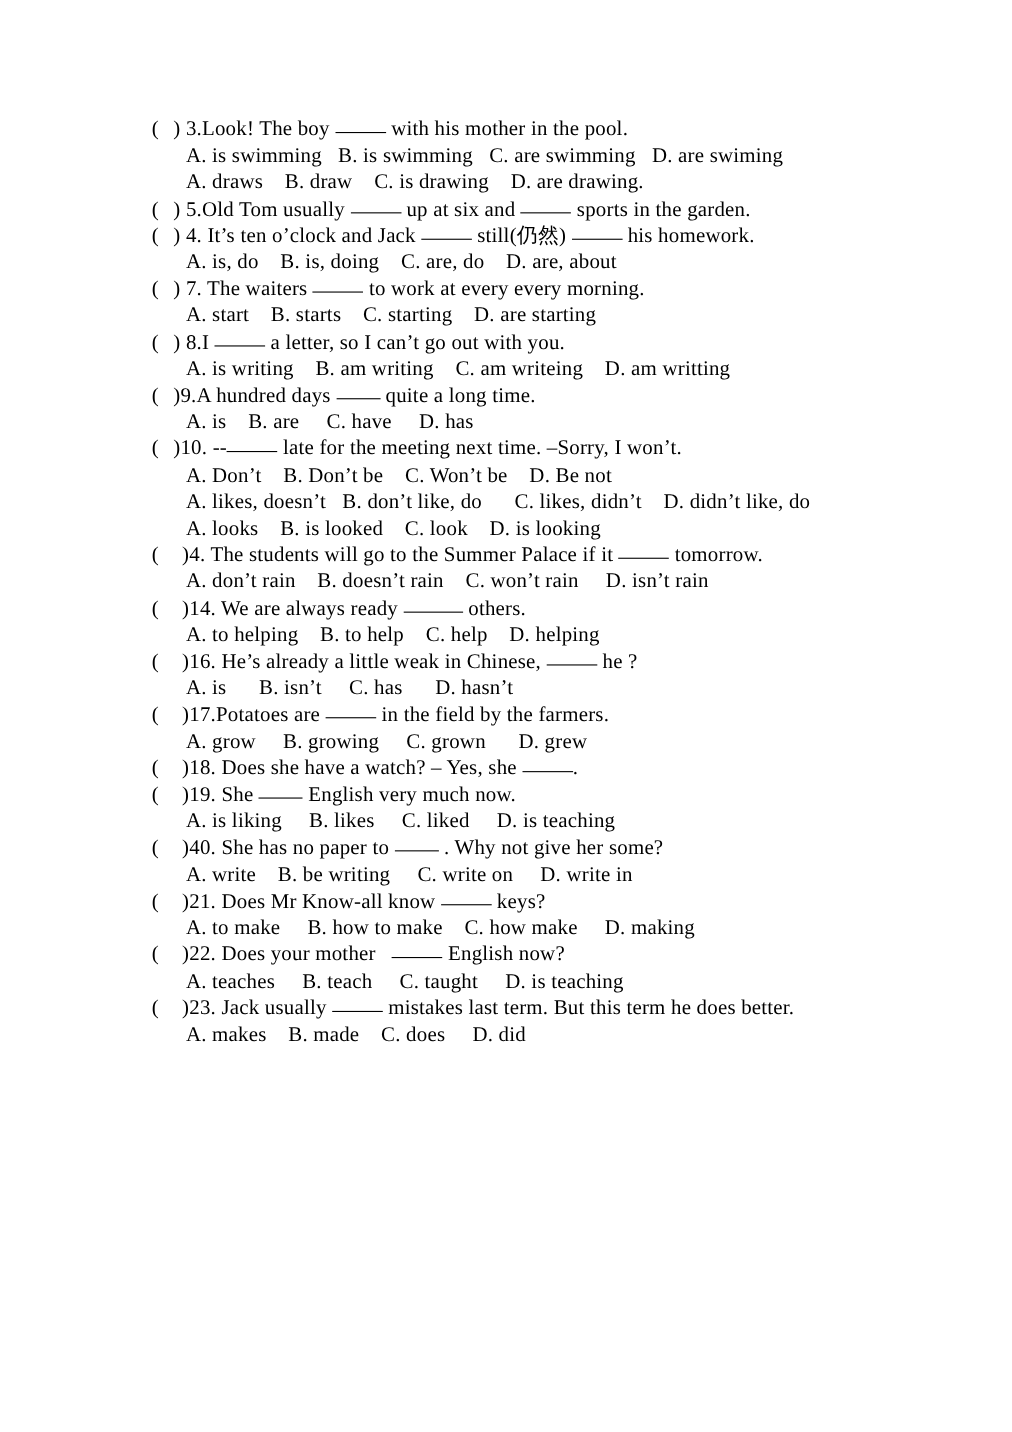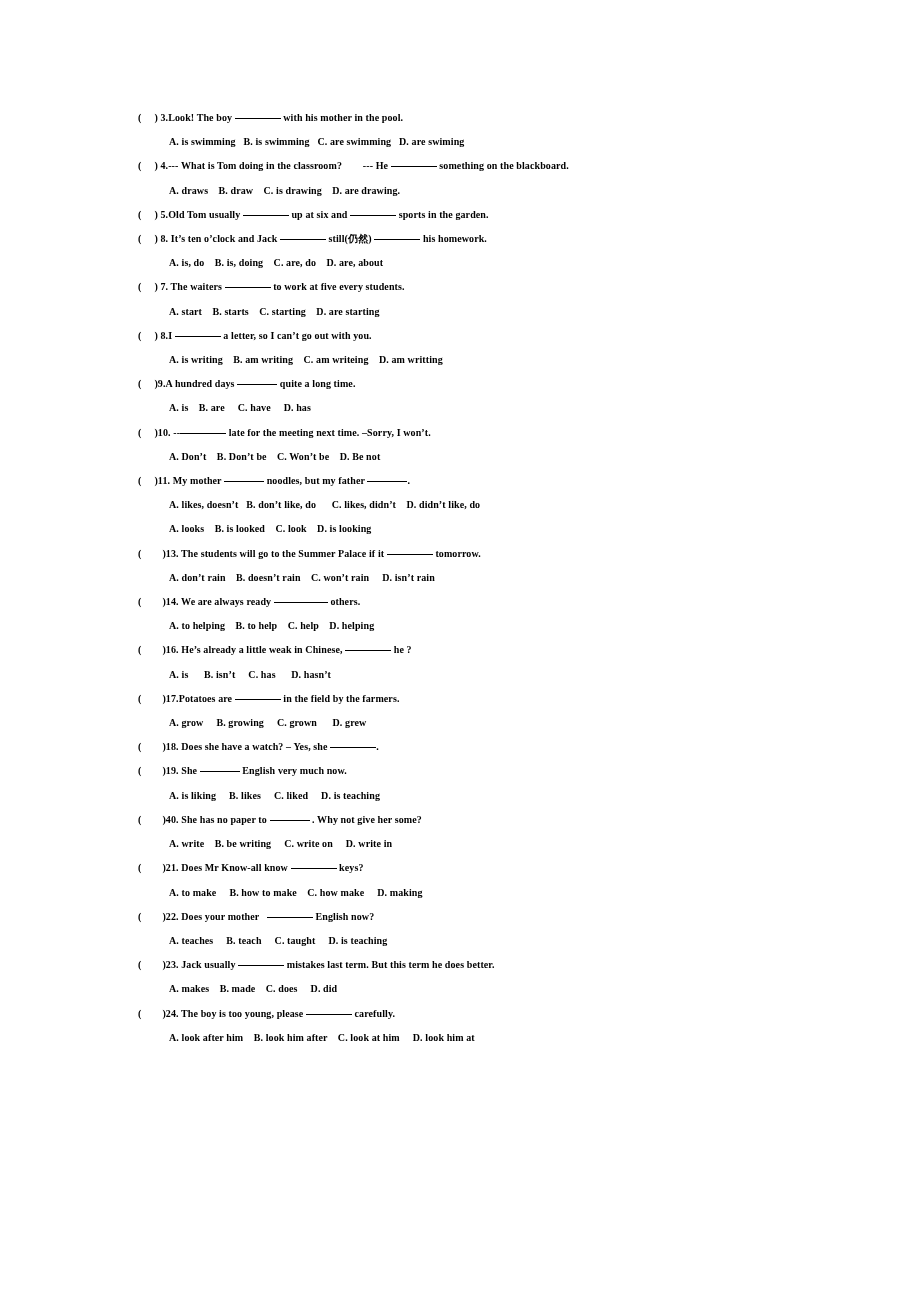--- a/index.html
+++ b/index.html
@@ -20,27 +20,26 @@
     position: absolute;
     left: 138px;
     top: 106px;
     width: 660px;
   }
   .qblock {
     margin: 0;
     padding: 0;
   }
   .qline, .oline {
-    font-size: 10px;
+    font-size: 19px;
     line-height: 24.2px;
     white-space: pre;
     margin: 0;
     padding: 0;
     letter-spacing: 0.01em;
-    font-weight: bold;
   }
   .qline {
     text-indent: 0;
   }
   .oline {
     padding-left: 31px;
   }
   .blank {
     display: inline-block;
     border-bottom: 1px solid #000;
@@ -57,55 +56,53 @@
 </style>
 </head>
 <body>
 
 <div id="worksheet">
     <div class="qblock">
       <div class="qline"><span>(<span class="paren-gap-narrow"></span></span><span>) 3.Look! The boy </span><span class="blank b-m" title="______"></span><span> with his mother in the pool.</span></div>
       <div class="oline">A. is swimming   B. is swimming   C. are swimming   D. are swiming</div>
     </div>
     <div class="qblock">
-      <div class="qline"><span>(<span class="paren-gap-narrow"></span></span><span>) 4.--- What is Tom doing in the classroom?        --- He </span><span class="blank b-m" title="______"></span><span> something on the blackboard.</span></div>
       <div class="oline">A. draws    B. draw    C. is drawing    D. are drawing.</div>
     </div>
     <div class="qblock">
       <div class="qline"><span>(<span class="paren-gap-narrow"></span></span><span>) 5.Old Tom usually </span><span class="blank b-m" title="______"></span><span> up at six and </span><span class="blank b-m" title="______"></span><span> sports in the garden.</span></div>
     </div>
     <div class="qblock">
-      <div class="qline"><span>(<span class="paren-gap-narrow"></span></span><span>) 8. It’s ten o’clock and Jack </span><span class="blank b-m" title="______"></span><span> still(仍然) </span><span class="blank b-m" title="______"></span><span> his homework.</span></div>
+      <div class="qline"><span>(<span class="paren-gap-narrow"></span></span><span>) 4. It’s ten o’clock and Jack </span><span class="blank b-m" title="______"></span><span> still(仍然) </span><span class="blank b-m" title="______"></span><span> his homework.</span></div>
       <div class="oline">A. is, do    B. is, doing    C. are, do    D. are, about</div>
     </div>
     <div class="qblock">
-      <div class="qline"><span>(<span class="paren-gap-narrow"></span></span><span>) 7. The waiters </span><span class="blank b-m" title="______"></span><span> to work at five every students.</span></div>
+      <div class="qline"><span>(<span class="paren-gap-narrow"></span></span><span>) 7. The waiters </span><span class="blank b-m" title="______"></span><span> to work at every every morning.</span></div>
       <div class="oline">A. start    B. starts    C. starting    D. are starting</div>
     </div>
     <div class="qblock">
       <div class="qline"><span>(<span class="paren-gap-narrow"></span></span><span>) 8.I </span><span class="blank b-m" title="______"></span><span> a letter, so I can’t go out with you.</span></div>
       <div class="oline">A. is writing    B. am writing    C. am writeing    D. am writting</div>
     </div>
     <div class="qblock">
       <div class="qline"><span>(<span class="paren-gap-narrow"></span></span><span>)9.A hundred days </span><span class="blank b-s" title="______"></span><span> quite a long time.</span></div>
       <div class="oline">A. is    B. are     C. have     D. has</div>
     </div>
     <div class="qblock">
       <div class="qline"><span>(<span class="paren-gap-narrow"></span></span><span>)10. --</span><span class="blank b-m" title="______"></span><span> late for the meeting next time. –Sorry, I won’t.</span></div>
       <div class="oline">A. Don’t    B. Don’t be    C. Won’t be    D. Be not</div>
     </div>
     <div class="qblock">
-      <div class="qline"><span>(<span class="paren-gap-narrow"></span></span><span>)11. My mother </span><span class="blank b-s" title="______"></span><span> noodles, but my father </span><span class="blank b-s" title="______"></span><span>.</span></div>
       <div class="oline">A. likes, doesn’t   B. don’t like, do      C. likes, didn’t    D. didn’t like, do</div>
     </div>
     <div class="qblock">
       <div class="oline">A. looks    B. is looked    C. look    D. is looking</div>
     </div>
     <div class="qblock">
-      <div class="qline"><span>(<span class="paren-gap-wide"></span></span><span>)13. The students will go to the Summer Palace if it </span><span class="blank b-m" title="______"></span><span> tomorrow.</span></div>
+      <div class="qline"><span>(<span class="paren-gap-wide"></span></span><span>)4. The students will go to the Summer Palace if it </span><span class="blank b-m" title="______"></span><span> tomorrow.</span></div>
       <div class="oline">A. don’t rain    B. doesn’t rain    C. won’t rain     D. isn’t rain</div>
     </div>
     <div class="qblock">
       <div class="qline"><span>(<span class="paren-gap-wide"></span></span><span>)14. We are always ready </span><span class="blank b-l" title="______"></span><span> others.</span></div>
       <div class="oline">A. to helping    B. to help    C. help    D. helping</div>
     </div>
     <div class="qblock">
       <div class="qline"><span>(<span class="paren-gap-wide"></span></span><span>)16. He’s already a little weak in Chinese, </span><span class="blank b-m" title="______"></span><span> he ?</span></div>
       <div class="oline">A. is      B. isn’t     C. has      D. hasn’t</div>
     </div>
@@ -129,17 +126,13 @@
       <div class="oline">A. to make     B. how to make    C. how make     D. making</div>
     </div>
     <div class="qblock">
       <div class="qline"><span>(<span class="paren-gap-wide"></span></span><span>)22. Does your mother   </span><span class="blank b-m" title="______"></span><span> English now?</span></div>
       <div class="oline">A. teaches     B. teach     C. taught     D. is teaching</div>
     </div>
     <div class="qblock">
       <div class="qline"><span>(<span class="paren-gap-wide"></span></span><span>)23. Jack usually </span><span class="blank b-m" title="______"></span><span> mistakes last term. But this term he does better.</span></div>
       <div class="oline">A. makes    B. made    C. does     D. did</div>
     </div>
-    <div class="qblock">
-      <div class="qline"><span>(<span class="paren-gap-wide"></span></span><span>)24. The boy is too young, please </span><span class="blank b-m" title="______"></span><span> carefully.</span></div>
-      <div class="oline">A. look after him    B. look him after    C. look at him     D. look him at</div>
-    </div>
   </div>
 
 </body></html>

